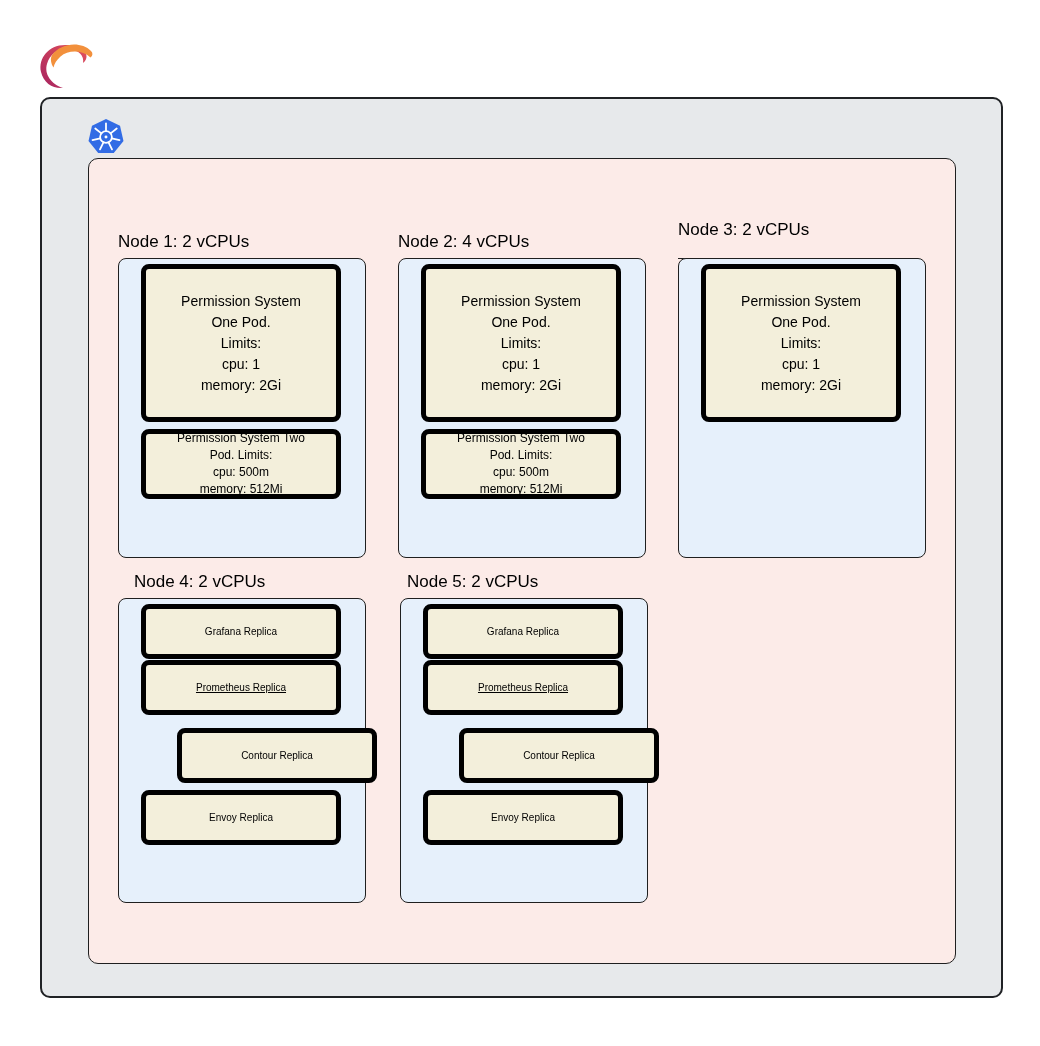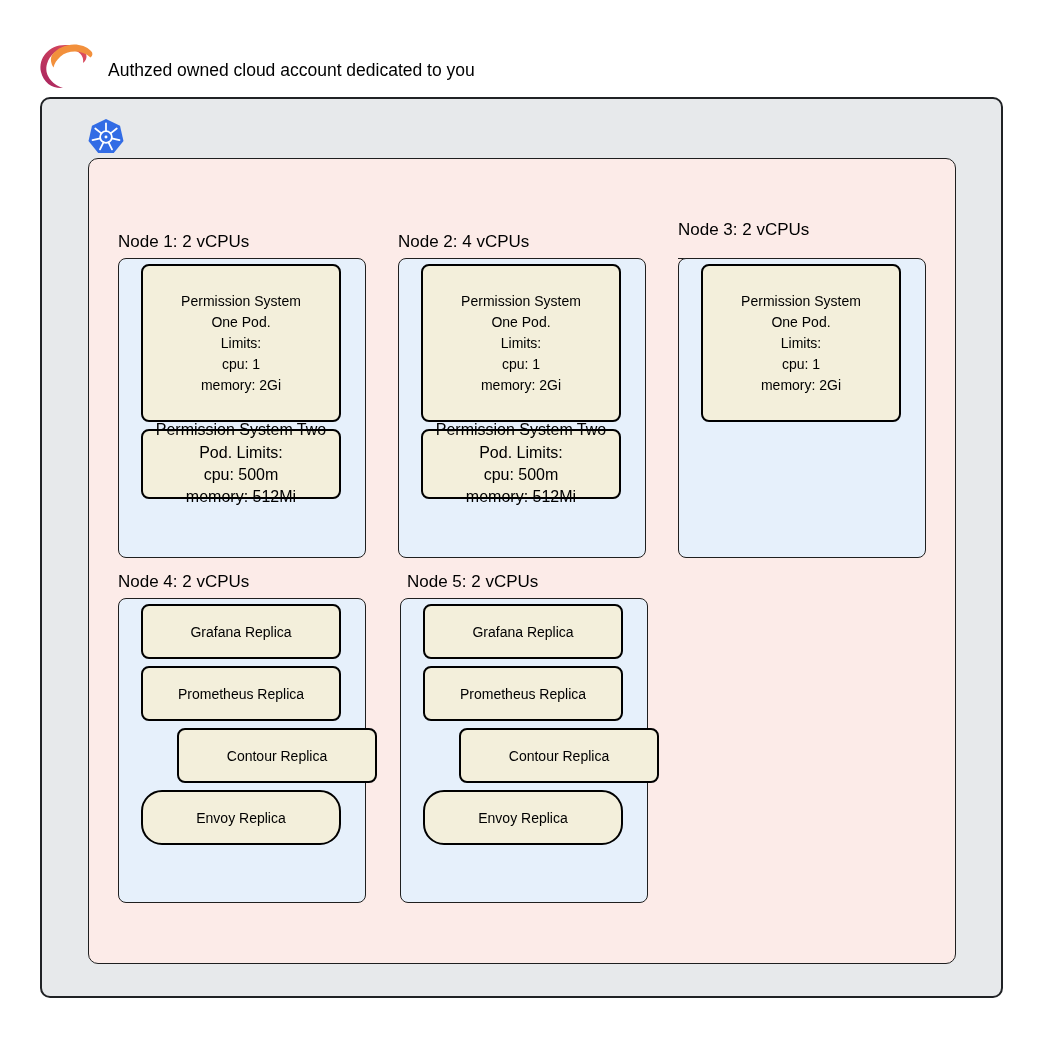--- a/index.html
+++ b/index.html
@@ -38,45 +38,44 @@
   .node {
     width: 248px; background: #e6f0fb; border: 1.5px solid #1f1f1f;
     border-radius: 8px; box-sizing: border-box; position: absolute;
   }
   .node-tall { height: 300px; }
   .node-tall2 { height: 305px; }
 
   
   .pod {
     position: absolute; left: 22px; width: 200px;
-    background: #f3efdb; border: 2px solid #000000; border-radius: 8px;
+    background: #f3efdb; border: 5px solid #000000; border-radius: 8px;
     box-sizing: border-box; display: flex; align-items: center; justify-content: center;
     text-align: center; white-space: pre-line; color: #000;
   }
   .pod-large { top: 5px; height: 158px; font-size: 14px; line-height: 1.5; }
-  .pod-small { top: 170px; height: 70px; font-size: 16px; line-height: 1.4; }
-  .pod-replica { height: 55px; font-size: 14px; }
-  .r0 { top: 5px; } .r1 { top: 67px; } .r2 { top: 129px; margin-left: 36px; } .r3 { top: 191px; border-radius: 21px; }
+  .pod-small { top: 170px; height: 70px; font-size: 12px; line-height: 1.4; }
+  .pod-replica { height: 55px; font-size: 10px; }
+  .r0 { top: 5px; } .r1 { top: 61px; text-decoration: underline; } .r2 { top: 129px; margin-left: 36px; } .r3 { top: 191px; }
 </style>
 </head>
 <body>
 
 <div id="canvas">
 
   <svg class="abs header-logo" viewBox="0 0 64 52" aria-hidden="true">
     <defs>
       <linearGradient id="azgrad" x1="0" y1="1" x2="1" y2="0">
         <stop offset="0" stop-color="#a62360"></stop>
         <stop offset="1" stop-color="#e4525b"></stop>
       </linearGradient>
     </defs>
     <path d="M33 5 C15 4 4 18 7 32 C9.5 43 19 49 29 48 C17 44 10 34 13 24 C16 13 25 8 35 9 C45 10 50.5 16 49 23 C55 19 53 10 46 7 C42 5.3 38 5 33 5 Z" fill="url(#azgrad)"></path>
     <path d="M18 15 C27 3 47 1 57 11 C59 13 59 15.5 56.5 17.5 C48 9.5 34 10 26.5 16.5 C22.5 20 20.5 23.5 19.5 27.5 C17 23.5 16 18.8 18 15 Z" fill="#f2903c"></path>
   </svg>
-  <div class="abs header-title">Authzed owned cloud account dedicated to you</div>
 
   <div class="abs outer-box"></div>
 
   <svg class="abs k8s-icon" viewBox="0 0 36 38" aria-hidden="true">
     <polygon points="18,2 31.3,8.4 34.6,22.8 25.4,34.3 10.6,34.3 1.4,22.8 4.7,8.4" fill="#326ce5"></polygon>
     <g stroke="#ffffff" stroke-width="1.7" stroke-linecap="round" fill="none">
       <circle cx="18" cy="19" r="5.6"></circle>
       <line x1="18" y1="13.4" x2="18" y2="6"></line>
       <line x1="22.4" y1="15.6" x2="28.2" y2="10.9"></line>
       <line x1="23.5" y1="20.2" x2="30.8" y2="21.9"></line>
@@ -119,21 +118,21 @@
 
   <div class="abs node-label" style="left:678px; top:220px;">Node 3: 2 vCPUs</div>
   <div class="node node-tall" style="left:678px; top:258px;">
     <div class="pod pod-large">Permission System
 One Pod.
 Limits:
 cpu: 1
 memory: 2Gi</div>
   </div>
 
-  <div class="abs node-label" style="left:118px; top:572px;">Node 4: 2 vCPUs</div>
+  <div class="abs node-label" style="left:134px; top:572px;">Node 4: 2 vCPUs</div>
   <div class="node node-tall2" style="left:118px; top:598px;">
     <div class="pod pod-replica r0">Grafana Replica</div>
     <div class="pod pod-replica r1">Prometheus Replica</div>
     <div class="pod pod-replica r2">Contour Replica</div>
     <div class="pod pod-replica r3">Envoy Replica</div>
   </div>
 
   <div class="abs node-label" style="left:400px; top:572px;margin-left:7px;">Node 5: 2 vCPUs</div>
   <div class="node node-tall2" style="left:400px; top:598px;">
     <div class="pod pod-replica r0">Grafana Replica</div>

